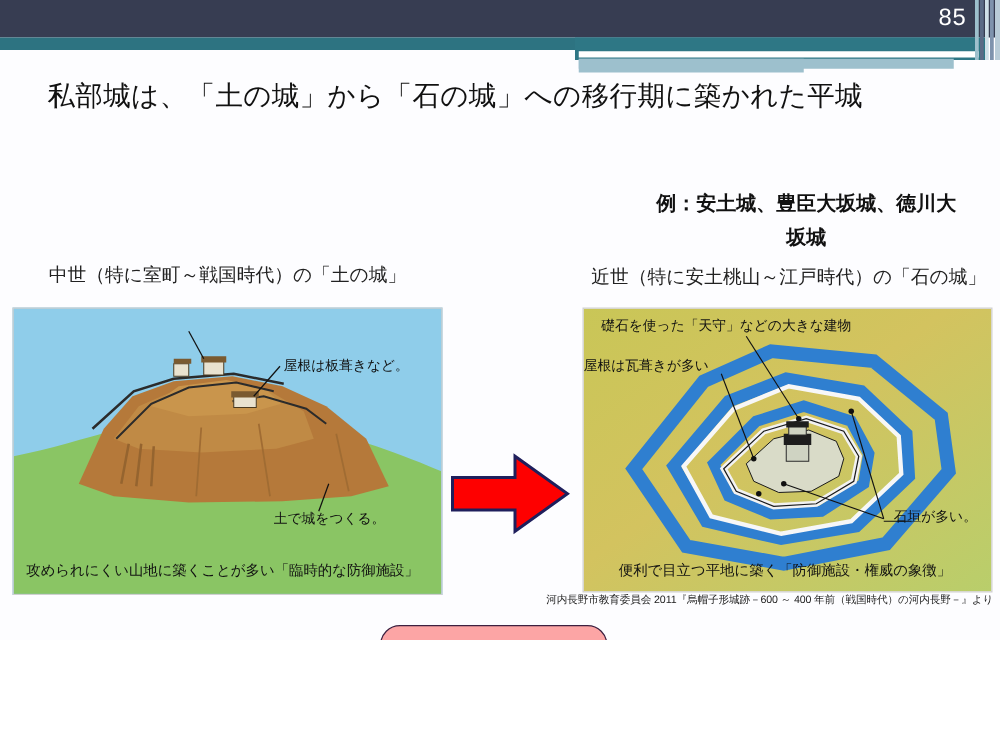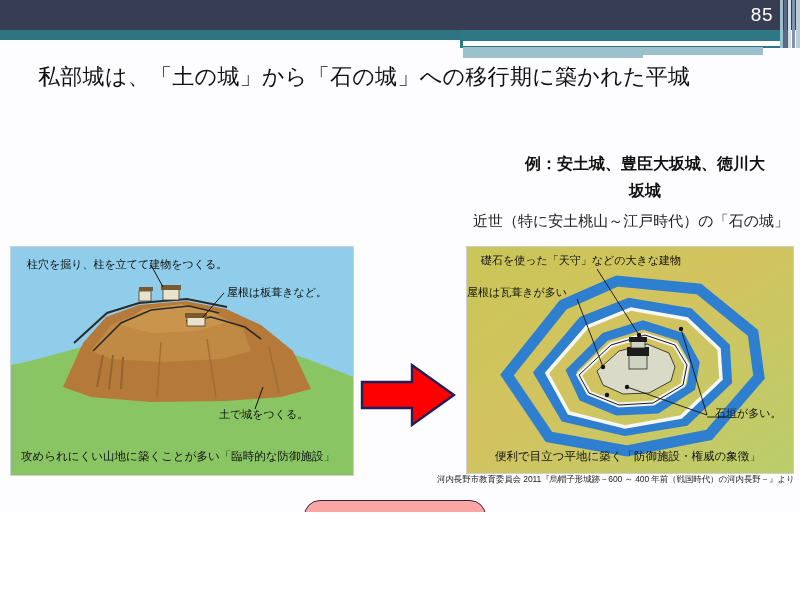--- a/index.html
+++ b/index.html
@@ -207,20 +207,21 @@
   <div class="hdr-stripe" style="left:780px;width:3px;background:#9dc0cd;"></div>
   <div class="hdr-stripe" style="left:784px;width:3px;background:#5b6b86;"></div>
   <div class="hdr-stripe" style="left:788px;width:3px;background:#cfe0e8;"></div>
   <div class="hdr-stripe" style="left:792px;width:3px;background:#7f93ad;"></div>
   <div class="hdr-stripe" style="left:796px;width:4px;background:#b9ccd8;"></div>
 
   <div class="page-num">85</div>
 
   <div class="title">私部城は、「土の城」から「石の城」への移行期に築かれた平城</div>
 
+  <div class="sub-left">中世（特に室町～戦国時代）の「土の城」</div>
 
   <div class="ex-right">例：安土城、豊臣大坂城、徳川大坂城</div>
   <div class="sub-right">近世（特に安土桃山～江戸時代）の「石の城」</div>
 
   <div class="illus" id="illus-left">
     <div id="sky"></div>
 
     <svg width="342" height="228" style="position:absolute;left:0;top:0;">
 
       <path d="M0,118 C30,112 55,104 85,96 C115,88 150,84 180,86 C215,88 255,98 290,110 C310,117 328,124 342,130 L342,228 L0,228 Z" fill="#8ac564"></path>
@@ -248,21 +249,20 @@
       <rect x="176" y="70" width="18" height="9" fill="#e9e2cf" stroke="#4a3a20" stroke-width="0.8"></rect>
       <rect x="174" y="66" width="22" height="5" fill="#7a5a30"></rect>
 
       <line x1="140" y1="18" x2="152" y2="40" stroke="#111" stroke-width="1"></line>
       <line x1="213" y1="46" x2="192" y2="70" stroke="#111" stroke-width="1"></line>
       <line x1="244" y1="162" x2="252" y2="140" stroke="#111" stroke-width="1"></line>
 
       <rect x="0" y="196" width="342" height="32" fill="#8ac564"></rect>
     </svg>
 
-    <div class="cap" style="left:16px; top:10px;">柱穴を掘り、柱を立てて建物をつくる。</div>
     <div class="cap" style="left:216px; top:38px;">屋根は板葺きなど。</div>
     <div class="cap" style="left:208px; top:160px;">土で城をつくる。</div>
     <div class="cap" style="left:10px; top:202px; font-size:11.5px;">攻められにくい山地に築くことが多い「臨時的な防御施設」</div>
   </div>
 
   <svg id="arrow" viewBox="0 0 96 66">
     <polygon points="2,20 52,20 52,3 94,33 52,63 52,46 2,46" fill="#fe0000" stroke="#1f1f5c" stroke-width="2.4" stroke-linejoin="miter"></polygon>
   </svg>
 
   <div class="illus" id="illus-right">

